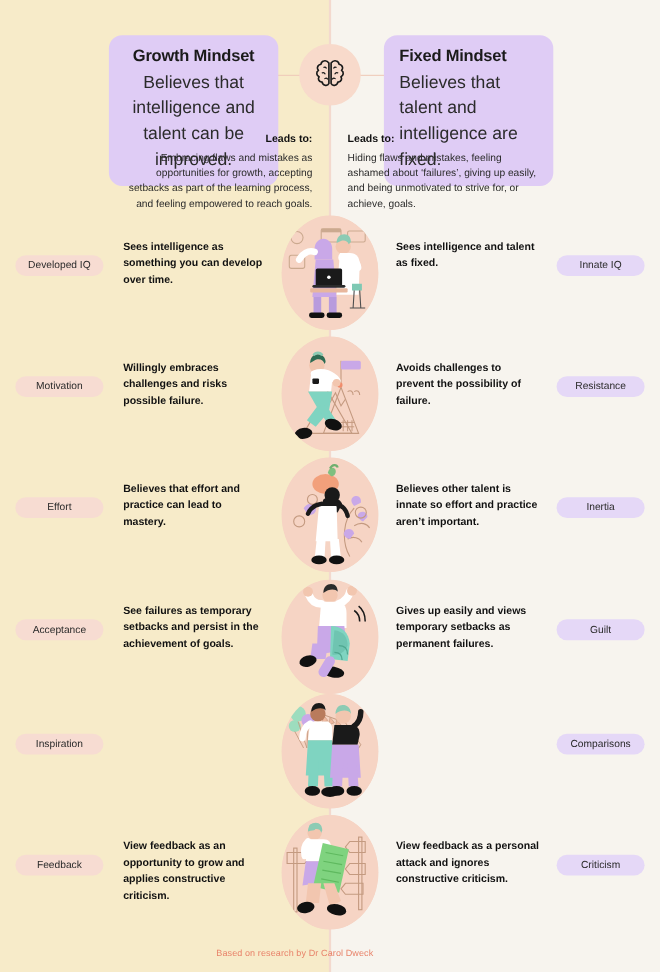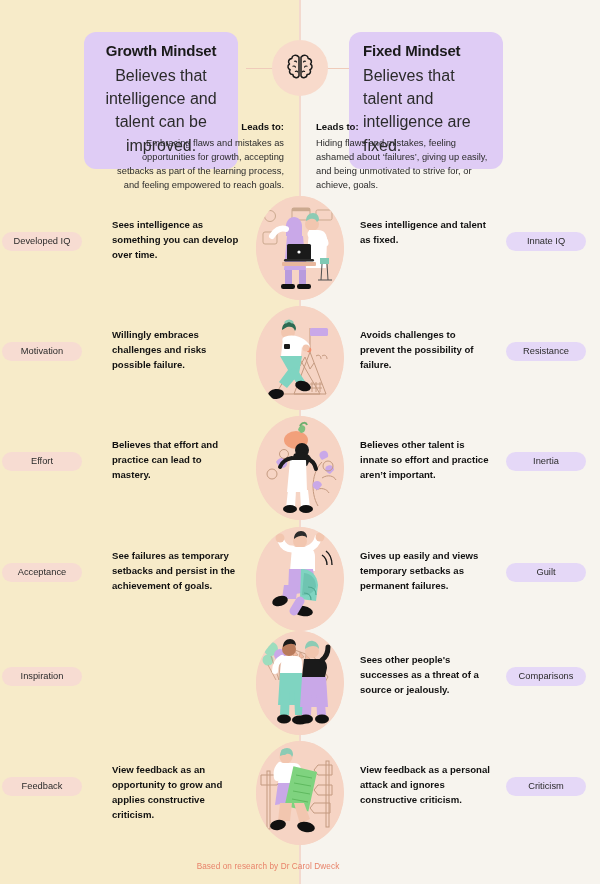--- a/index.html
+++ b/index.html
@@ -57,21 +57,21 @@
   .card {
     position: absolute;
     top: 32px;
     width: 154px;
     background: #DFCCF5;
     border-radius: 12px;
     padding: 10px 8px 12px 8px;
     box-sizing: border-box;
     text-align: center;
   }
-  .card.left  { left: 84px; }
+  .card.left  { left: 99px; }
   .card.right { left: 349px; text-align: left; padding-left: 14px; }
   .card-title {
     font-size: 15px;
     font-weight: 700;
     color: #1A1A1A;
     letter-spacing: -0.2px;
     margin-bottom: 4px;
     line-height: 1.2;
   }
   .card-sub {
@@ -128,21 +128,21 @@
     line-height: 19px;
     border-radius: 10px;
     font-size: 9.3px;
     text-align: center;
     color: #2B2B2B;
     white-space: nowrap;
     padding: 0 6px;
     box-sizing: border-box;
   }
   .pill.left {
-    left: 2px;
+    left: 14px;
     width: 80px;
     background: #F7DCD2;
   }
   .pill.right {
     left: 506px;
     width: 80px;
     background: #E5D8F7;
   }
   .desc {
     position: absolute;
@@ -381,21 +381,20 @@
         <path d="M49 18c0-6 4-9 8-8 4 1 6 4 6 8-2-4-9-4-14 0z" fill="#8CCBB4"></path>
         <path d="M48 28h16c5 0 7 4 7 9l-2 9H46l2-18z" fill="#1A1A1A"></path>
         <path d="M66 29c4-3 6-8 6-13" stroke="#1A1A1A" stroke-width="5" stroke-linecap="round" fill="none"></path>
         <path d="M46 46h24l2 30H44l2-30z" fill="#C9A8E8"></path>
         <path d="M47 62h9l-1 22h-9l1-22z" fill="#C9A8E8"></path>
         <path d="M60 62h8l2 22h-9l-1-22z" fill="#C9A8E8"></path>
         <ellipse cx="50" cy="88" rx="7" ry="4.5" fill="#111"></ellipse>
         <ellipse cx="66" cy="88" rx="7" ry="4.5" fill="#111"></ellipse>
       </svg>
     </div>
-    <div class="desc right">Sees other people's successes as a threat of a source or jealously.</div>
     <div class="pill right">Comparisons</div>
   </div>
 
   <div class="row" style="top:741px">
     <div class="pill left">Feedback</div>
     <div class="desc left">View feedback as an opportunity to grow and applies constructive criticism.</div>
     <div class="illus">
       <svg viewBox="0 0 88 104">
         <ellipse cx="44" cy="52" rx="44" ry="52" fill="#F6D4C4"></ellipse>
         <rect x="11" y="30" width="3" height="58" fill="none" stroke="#C49A80" stroke-width="1"></rect>

